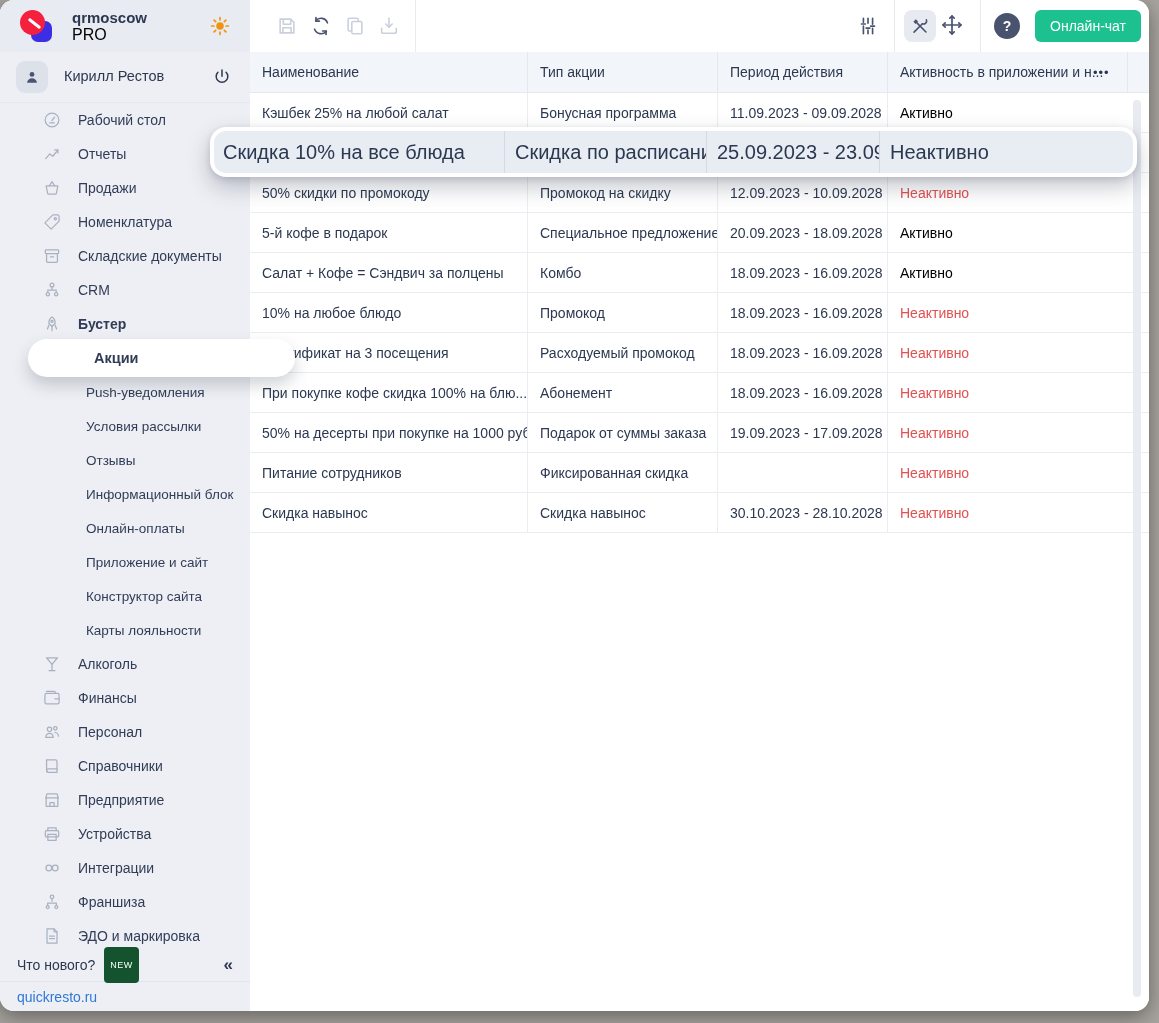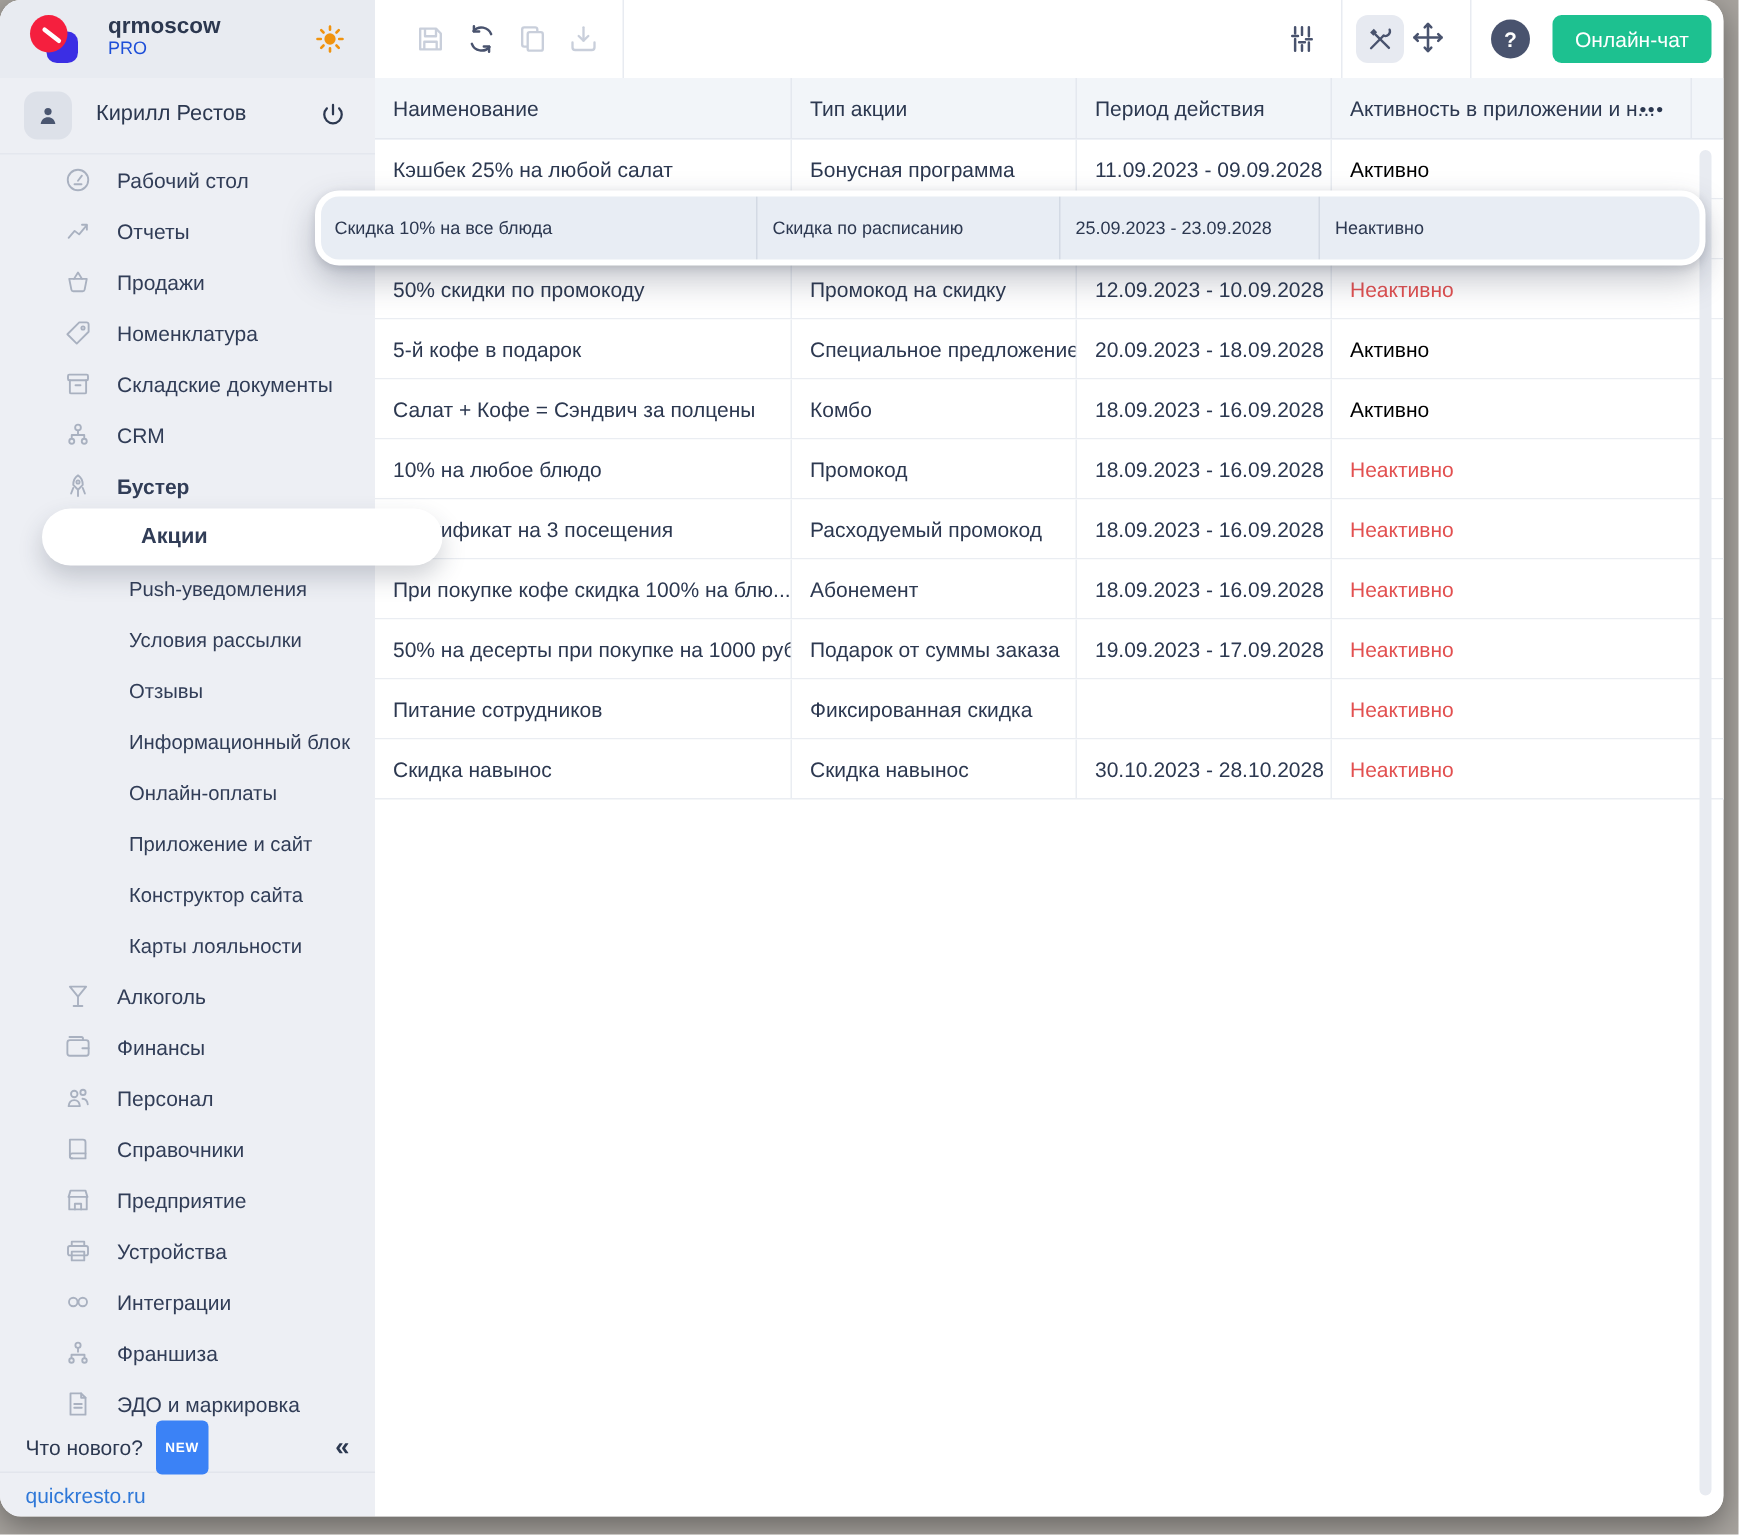--- a/index.html
+++ b/index.html
@@ -17,40 +17,40 @@
   }
   
   .sidebar { position:absolute; left:0; top:0; width:250px; height:100%; background:#edeff4; z-index:30; }
   .sb-header { height:52px; background:#e8ebf1; position:relative; }
   .logo { position:absolute; left:20px; top:10px; width:32px; height:32px; cursor:pointer; }
   .logo-square { position:absolute; right:0; bottom:0; width:21px; height:21px; border-radius:7px; background:#3b2ee4; }
   .logo-circle { position:absolute; left:0; top:0; width:25px; height:25px; border-radius:50%; background:#f51f3e; }
   .logo-slash  { position:absolute; left:7px; top:12px; width:15px; height:3px; background:#fff; border-radius:2px; transform:rotate(38deg); }
   .org { position:absolute; left:72px; top:9px; line-height:1.15; }
   .org-name { font-size:15px; font-weight:700; }
-  .org-plan { font-size:12px; color:#1d4ed8; }
+  .org-plan { font-size:16px; color:#000000; }
   .sun { position:absolute; right:19px; top:15px; color:#f0930f; display:flex; }
   .user-row { height:51px; position:relative; border-bottom:1px solid #e4e7ee; }
   .avatar { position:absolute; left:16px; top:9px; width:32px; height:32px; border-radius:9px; background:#dde1e9; color:#4a5670; display:flex; align-items:center; justify-content:center; }
   .user-name { position:absolute; left:64px; top:16px; font-size:14.5px; }
   .power { position:absolute; right:18px; top:15px; color:#2c3850; display:flex; cursor:pointer; }
   .nav { position:absolute; top:103px; left:14px; right:0; }
   .nav-item { height:34px; display:flex; align-items:center; padding-left:64px; font-size:14px; color:#313d57; position:relative; cursor:pointer; white-space:nowrap; }
   .nav-ico { position:absolute; left:28px; top:7px; width:20px; height:20px; color:#a9b1c0; display:flex; }
   .bold-item { font-weight:700; }
   .sub { height:34px; display:flex; align-items:center; padding-left:72px; font-size:13.5px; color:#313d57; cursor:pointer; white-space:nowrap; }
   .sub.active {
     width:267px; height:38px; margin:-2px 0 -2px 14px; padding-left:66px;
     background:#fff; border-radius:19px; box-shadow:0 8px 16px rgba(45,55,75,.22);
     font-weight:700; font-size:14.5px; position:relative; z-index:5;
   }
   .sb-footer { position:absolute; bottom:0; left:0; width:100%; }
   .wn-row { height:32px; display:flex; align-items:center; padding:0 17px; cursor:pointer; }
   .wn-label { font-size:14px; }
-  .badge { margin-left:9px; background:#3b82f6; color:#fff; font-size:9px; font-weight:700; padding:13px 6px; border-radius:4px; letter-spacing:.5px; }
+  .badge { margin-left:9px; background:#14532d; color:#fff; font-size:9px; font-weight:400; padding:13px 6px; border-radius:4px; letter-spacing:.5px; }
   .collapse { margin-left:auto; font-size:17px; font-weight:700; cursor:pointer; }
   .link-row { height:30px; border-top:1px solid #e2e5ec; display:flex; align-items:center; padding:0 17px; }
   .site-link { font-size:14px; color:#2f78d8; text-decoration:none; cursor:pointer; }
   
   .main { position:absolute; left:250px; top:0; right:0; bottom:0; background:#fff; }
   .toolbar { height:52px; display:flex; align-items:center; }
   .tb-left { display:flex; align-items:center; padding-left:26px; }
   .tb-ic { width:22px; height:22px; display:flex; color:#49536e; margin-right:12px; cursor:pointer; }
   .tb-ic.disabled { color:#c9cfdb; cursor:default; }
   .tb-divider { width:1px; height:52px; background:#e8ebf1; }
@@ -77,21 +77,21 @@
   .st-active { color:#000000; }
   .st-inactive { color:#e25050; }
   .vthumb { position:absolute; left:883px; top:100px; width:8px; height:897px; background:#e8ebf1; border-radius:4px; cursor:pointer; }
   
   .drag-card {
     position:absolute; left:210px; top:127px; width:927px; height:50px; z-index:40;
     background:#fff; border-radius:16px; padding:4px; cursor:grabbing;
     box-shadow:0 10px 22px rgba(45,55,75,.28), 0 2px 6px rgba(45,55,75,.15);
   }
   .dc-inner { height:42px; background:#e8edf4; border-radius:12px; display:flex; overflow:hidden; }
-  .dc-cell { display:flex; align-items:center; padding-left:10px; font-size:12px; color:#2c3850; white-space:nowrap; overflow:hidden; }
+  .dc-cell { display:flex; align-items:center; padding-left:10px; font-size:20px; color:#2c3850; white-space:nowrap; overflow:hidden; }
   .dc-cell:nth-child(1){ width:291px; padding-left:9px; border-right:1px solid #d3dae4; }
   .dc-cell:nth-child(2){ width:202px; border-right:1px solid #d3dae4; }
   .dc-cell:nth-child(3){ width:173px; border-right:1px solid #d3dae4; }
   .dc-cell:nth-child(4){ flex:1; }
 </style>
 </head>
 <body>
 
 <div class="window">
 

